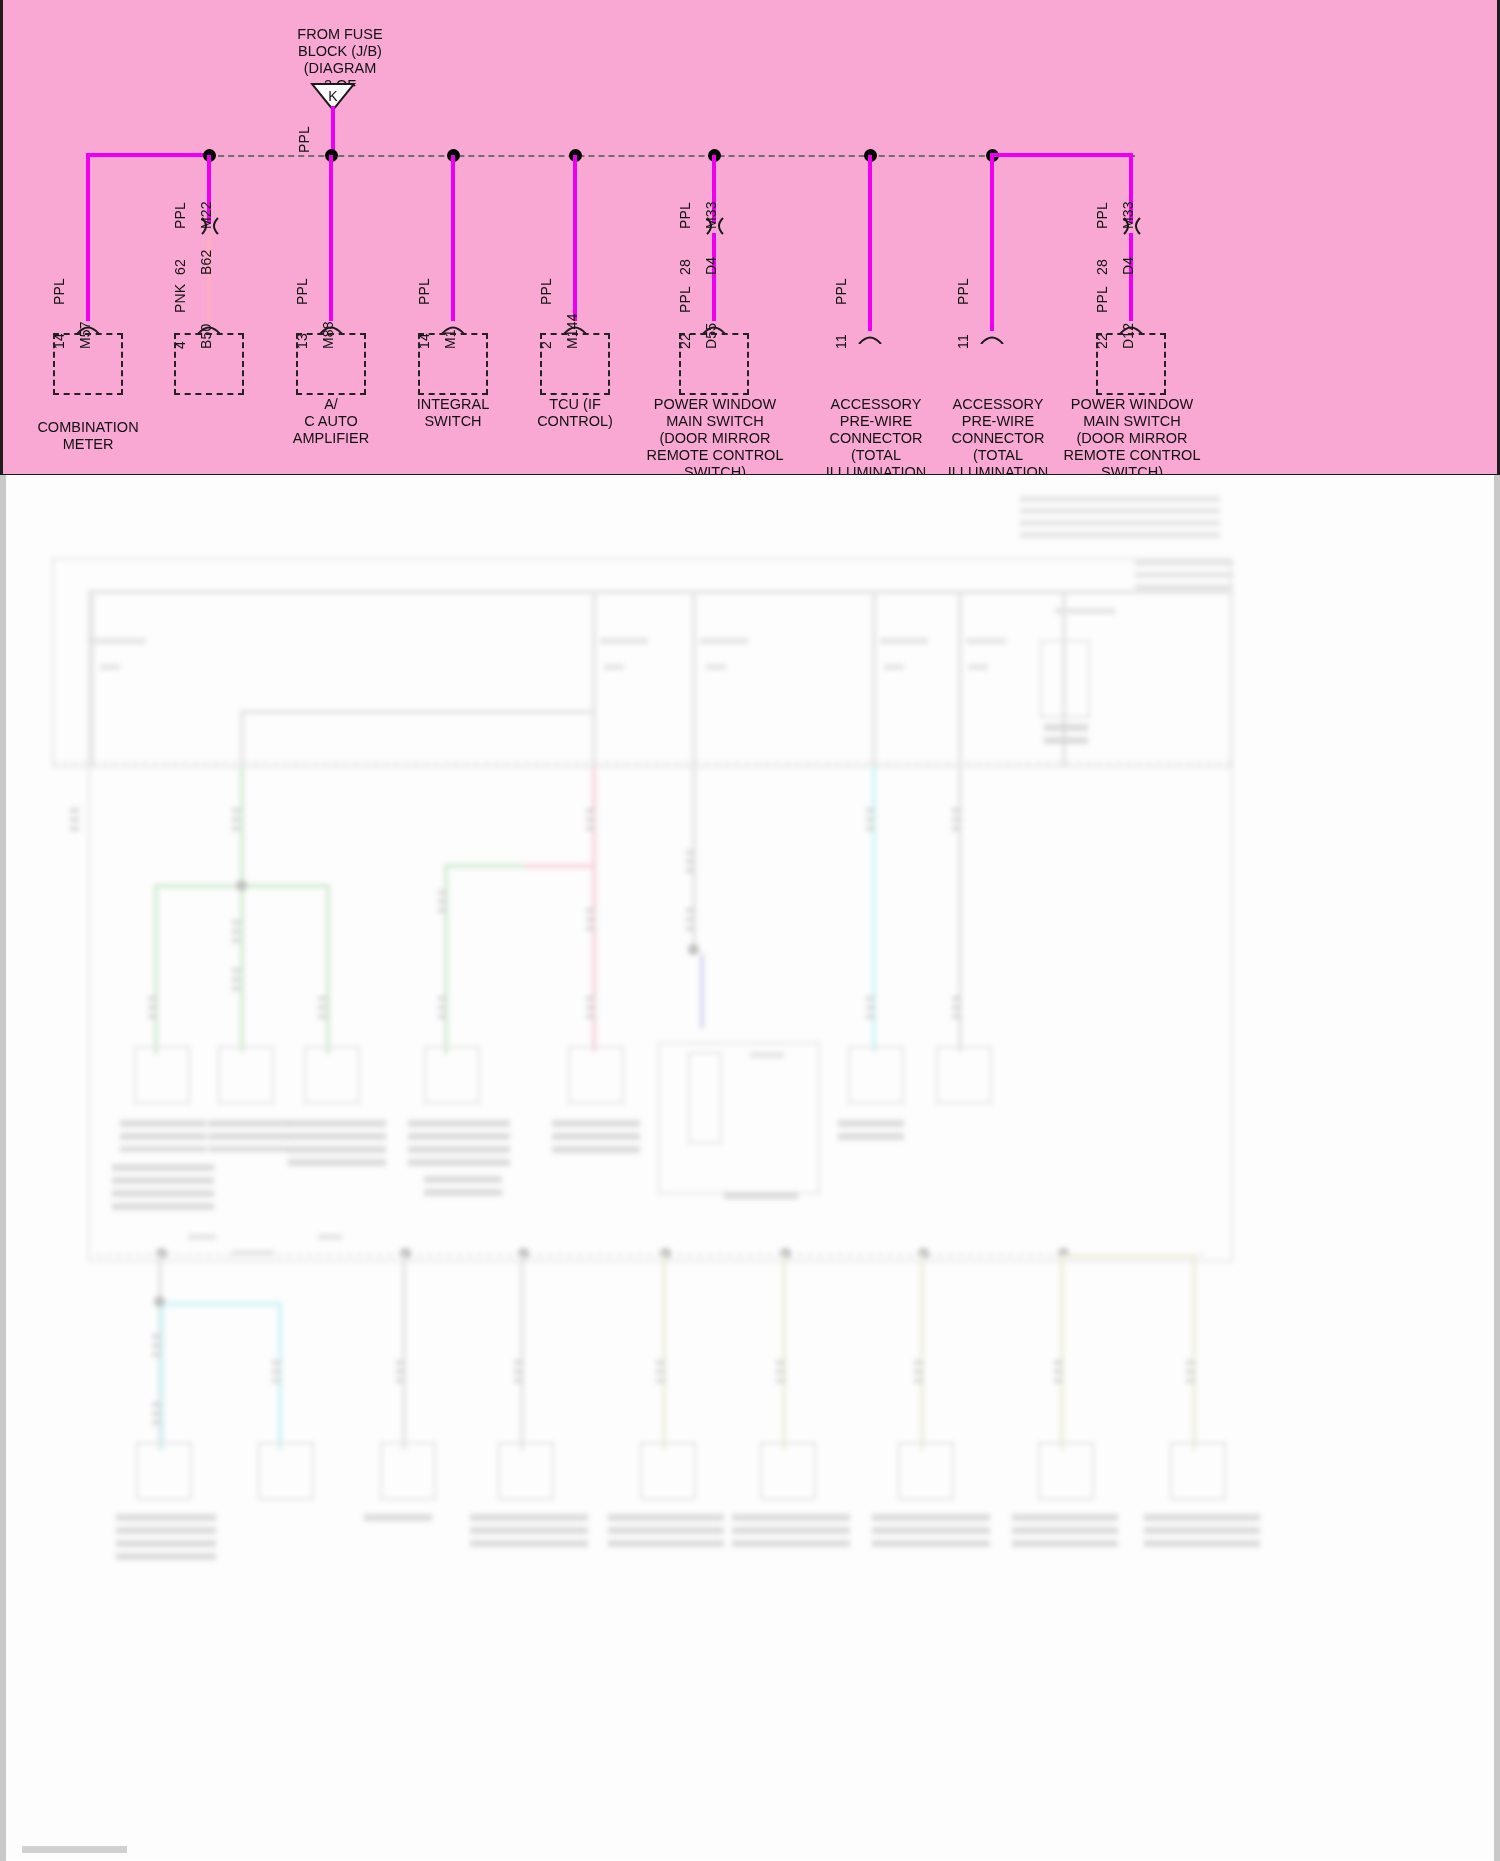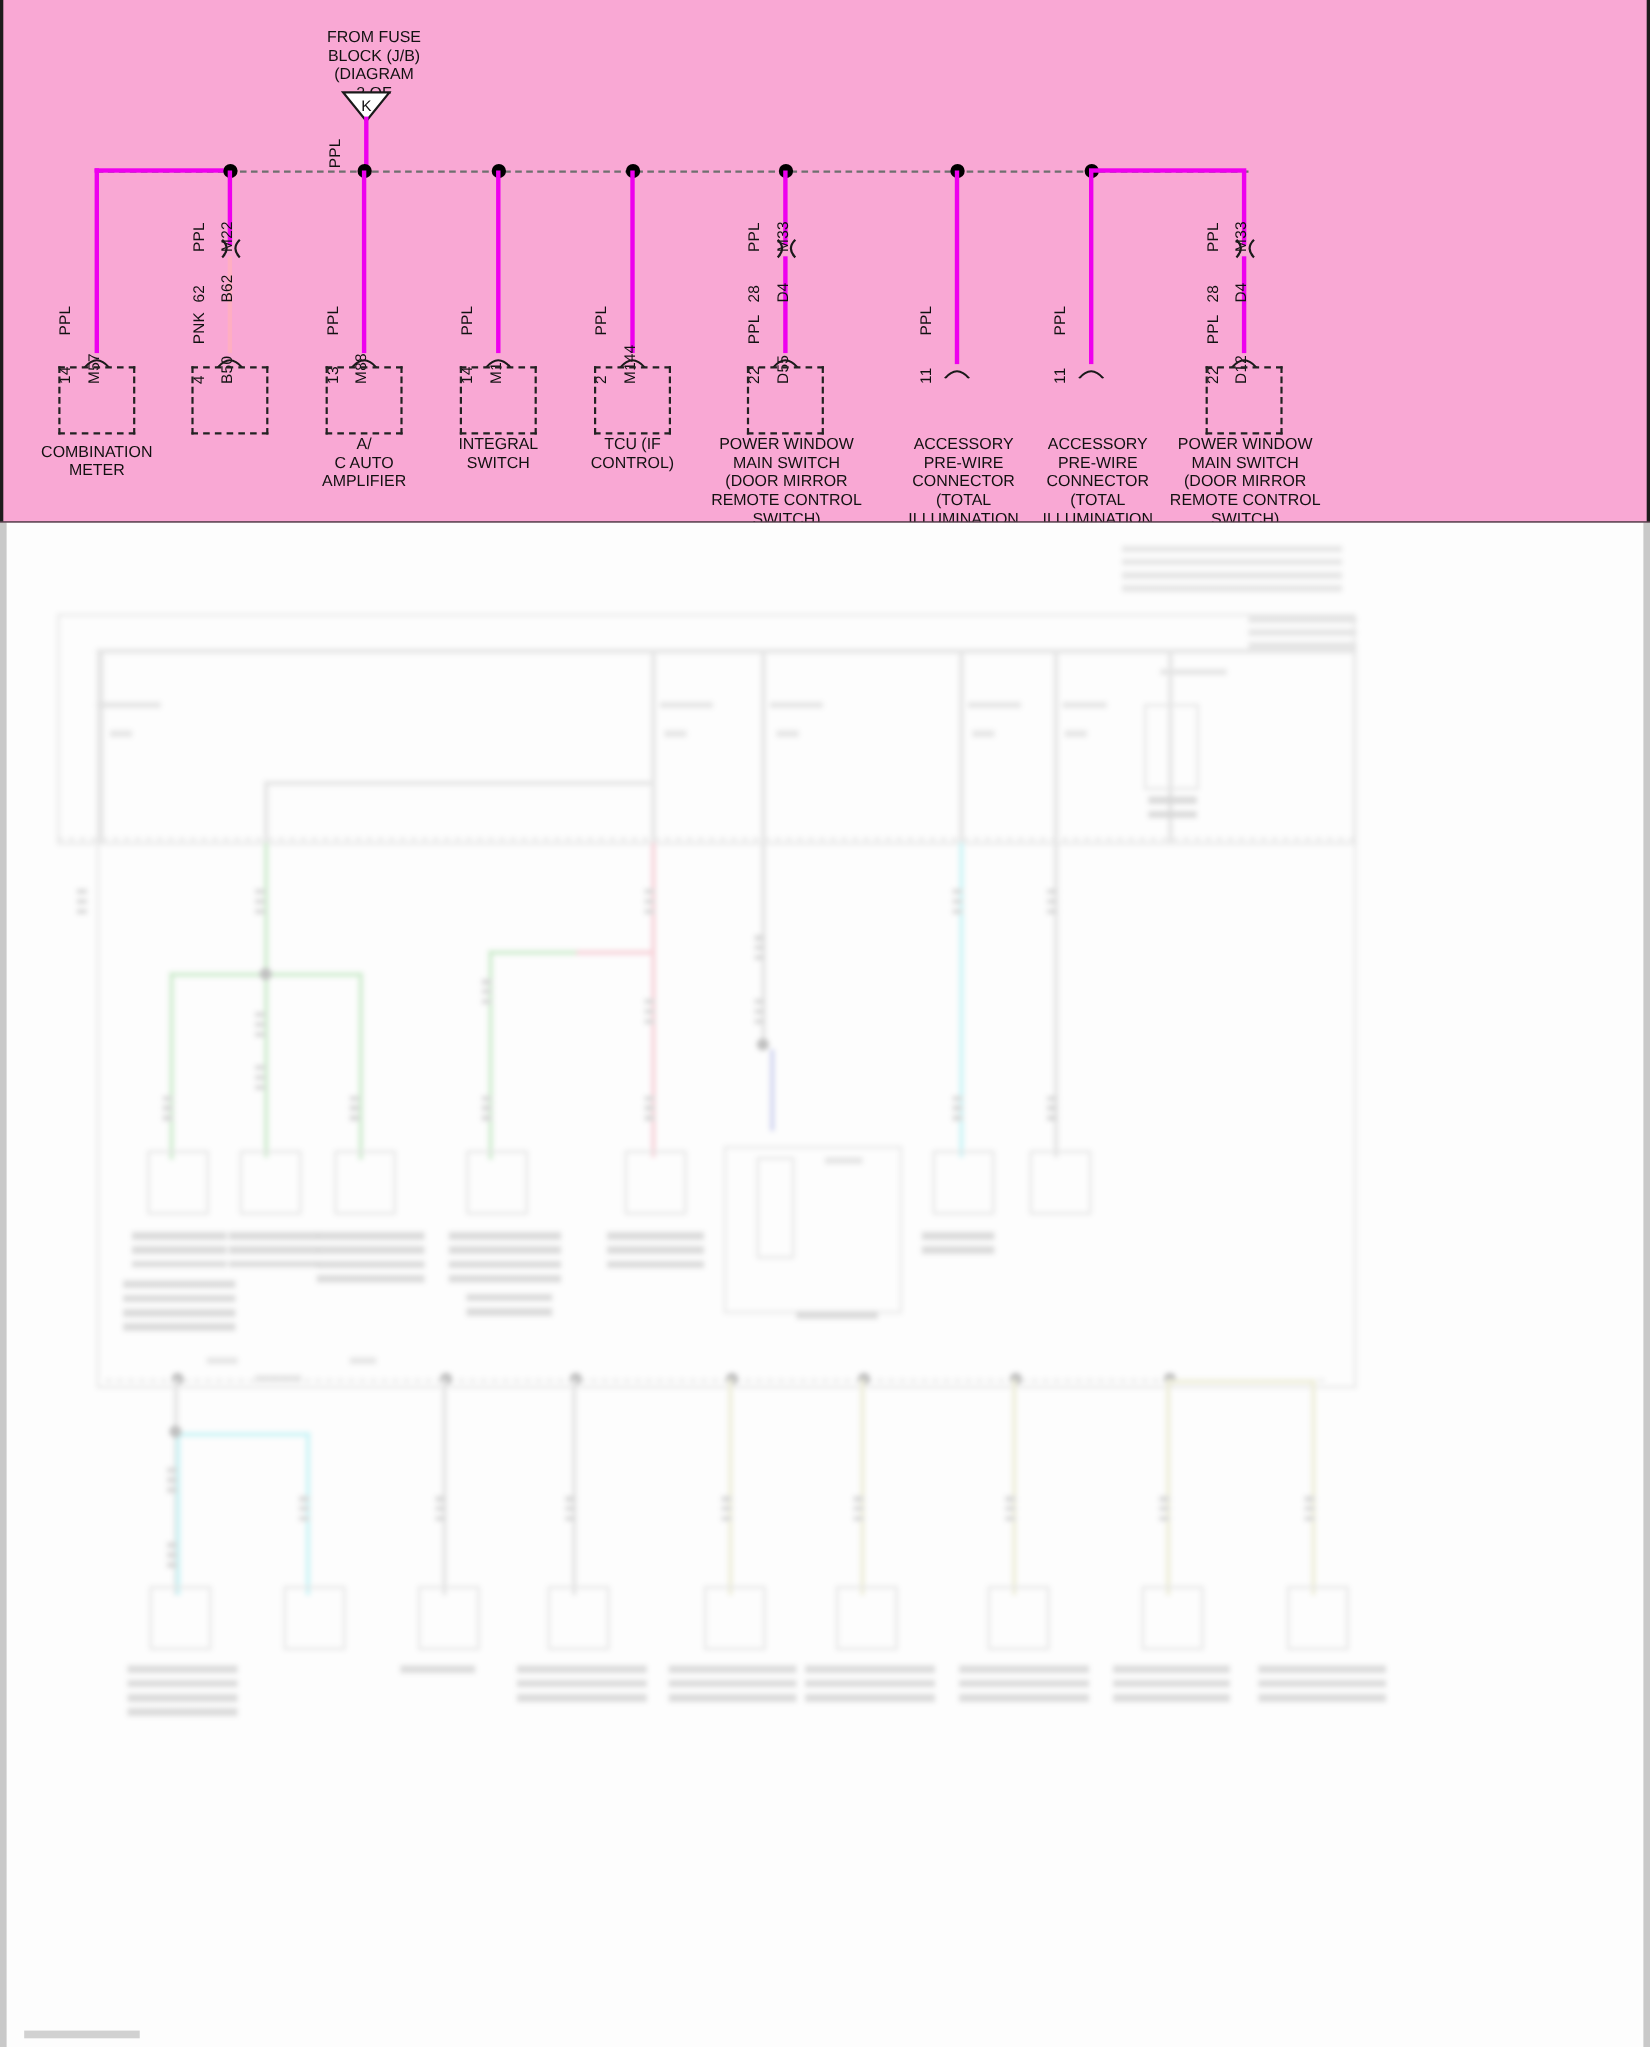--- a/index.html
+++ b/index.html
@@ -364,21 +364,21 @@
     <div class="dot" style="left:203px; top:149px;"></div>
     <div class="vlabel" style="left:67px; top:289px;">PPL</div>
     <div class="vlabel" style="left:67px; top:333px;">14</div>
     <div class="vlabel" style="left:93px; top:333px;">M57</div>
     <div class="arc" style="left:75px; top:321px;">
       <svg width="26" height="13" viewBox="0 0 26 13">
         <path d="M2 13 Q13 0 24 13" fill="none" stroke="#1a1a1a" stroke-width="2"></path>
       </svg>
     </div>
     <div class="comp-box" style="left:53px; top:333px;"></div>
-    <div class="comp-caption" style="left:18px; top:403px; width:140px;">COMBINATION
+    <div class="comp-caption" style="left:18px; top:419px; width:140px;">COMBINATION
 METER</div>
 
     <div class="wire-v ppl" style="left:207px; top:155px; height:68px;"></div>
     <div class="vlabel" style="left:188px; top:213px;">PPL</div>
     <div class="vlabel" style="left:214px; top:213px;">M22</div>
     <div class="splice" style="left:199px; top:215px;">
       <svg width="22" height="22" viewBox="0 0 22 22">
         <path d="M3 3 Q11 11 3 19" fill="none" stroke="#1a1a1a" stroke-width="2"></path>
         <path d="M19 3 Q11 11 19 19" fill="none" stroke="#1a1a1a" stroke-width="2"></path>
       </svg>

